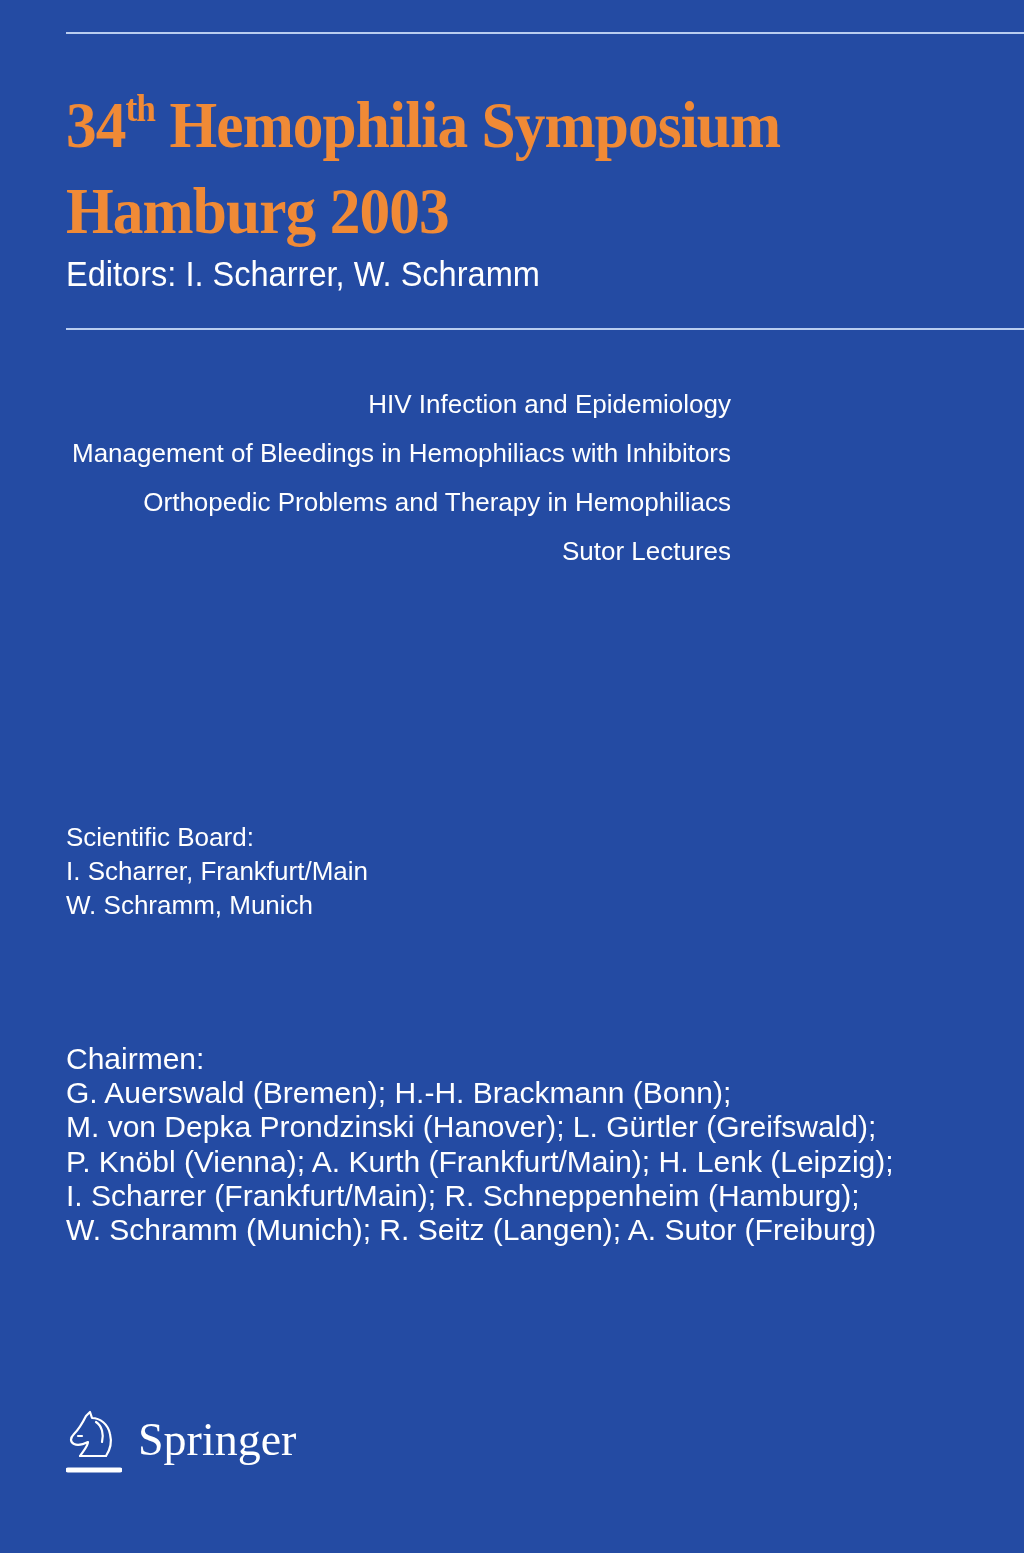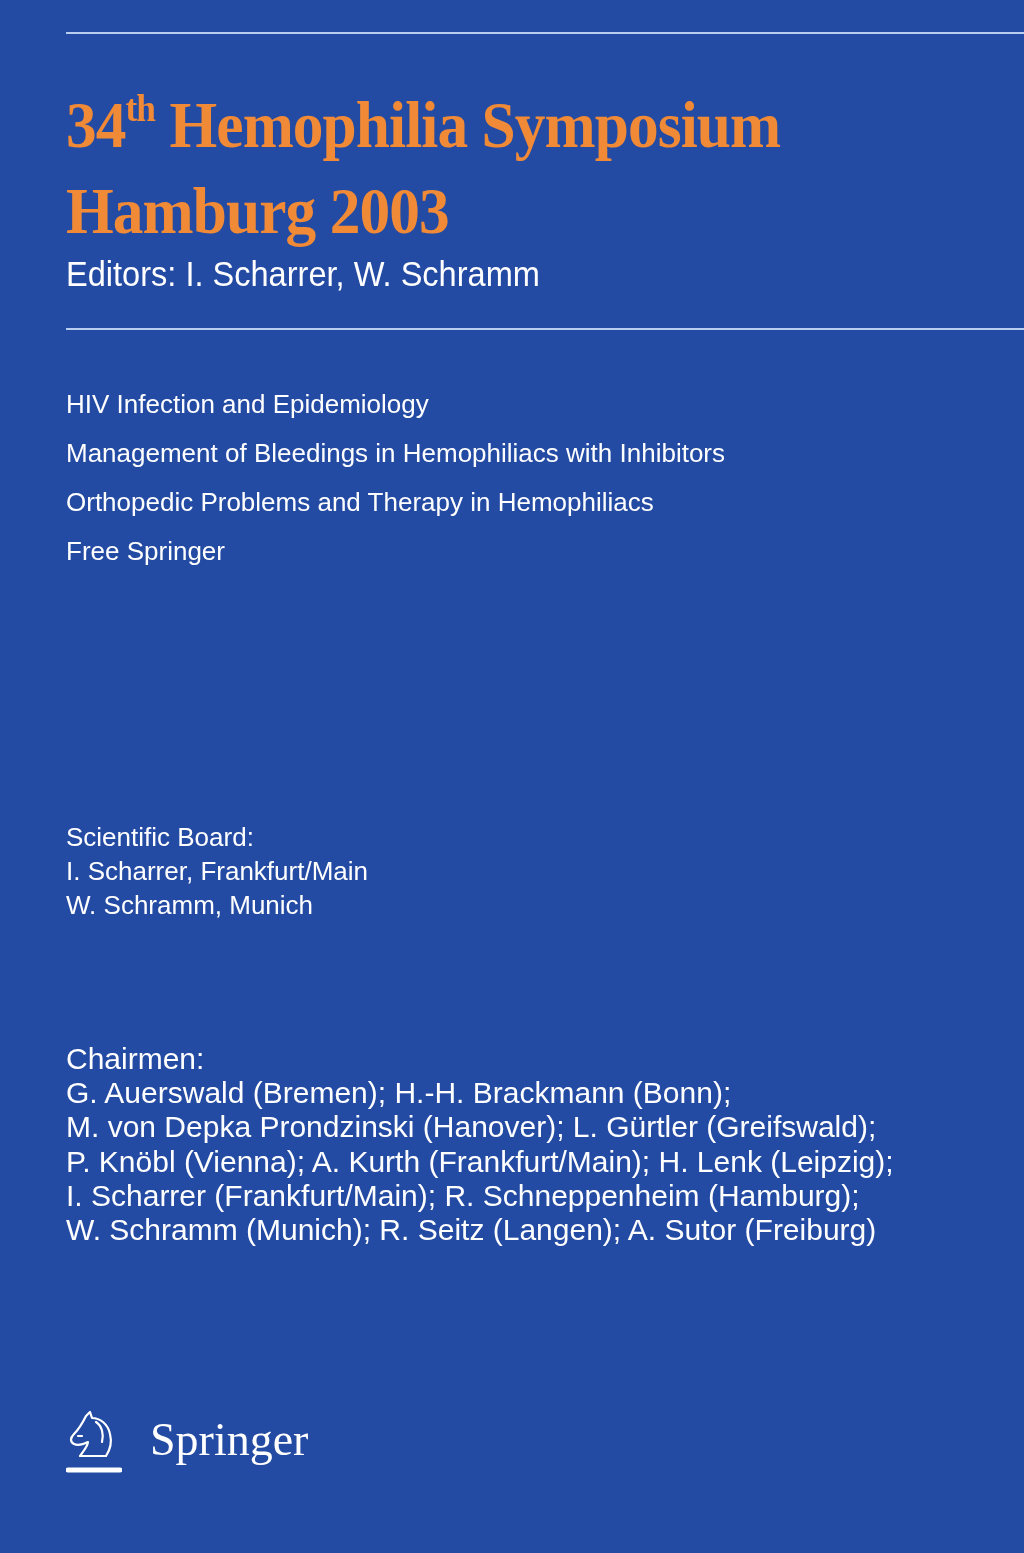--- a/index.html
+++ b/index.html
@@ -30,22 +30,22 @@
       white-space: nowrap;
     }
     .title sup { font-size: 38px; vertical-align: 26px; line-height: 0; }
     .editors {
       position: absolute; left: 66px; top: 252px;
       font-size: 35px; line-height: 44px;
       transform: scaleX(0.93); transform-origin: left top;
       white-space: nowrap;
     }
     .topics {
-      position: absolute; left: 66px; top: 380px;
-      margin: 0; padding: 0; list-style: none;
+      position: absolute; left: 72px; top: 380px;
+      margin: 0; padding: 0; list-style: none; text-align: right;
     }
     .topics li {
       font-size: 26px; line-height: 49px; height: 49px;
       white-space: nowrap;
     }
     .board {
       position: absolute; left: 66px; top: 820px;
       font-size: 26px; line-height: 34px;
     }
     .chairmen {
@@ -53,21 +53,21 @@
       font-size: 30px; line-height: 34.2px;
       white-space: nowrap;
     }
     .logo {
       position: absolute; left: 66px; top: 1410px;
       display: flex; align-items: center;
     }
     .logo svg { width: 56px; height: 66px; }
     .logo-text {
       font-family: "Liberation Serif", serif;
-      font-size: 46px; margin-left: 28px; line-height: 60px;
+      font-size: 46px; margin-left: 16px; line-height: 60px;
       margin-top: -6px;
     }
   </style>
 </head>
 <body>
 
 <div class="rule top"></div>
 
 <div class="title">
   <div><span>34</span><sup>th</sup><span> Hemophilia Symposium</span></div>
@@ -75,21 +75,21 @@
 </div>
 
 <div class="editors">Editors: I. Scharrer, W. Schramm</div>
 
 <div class="rule mid"></div>
 
 <ul class="topics">
   <li>HIV Infection and Epidemiology</li>
   <li>Management of Bleedings in Hemophiliacs with Inhibitors</li>
   <li>Orthopedic Problems and Therapy in Hemophiliacs</li>
-  <li>Free Springer</li>
+  <li>Sutor Lectures</li>
 </ul>
 
 <div class="board">
   <div>Scientific Board:</div>
   <div>I. Scharrer, Frankfurt/Main</div>
   <div>W. Schramm, Munich</div>
 </div>
 
 <div class="chairmen">
   <div>Chairmen:</div>

